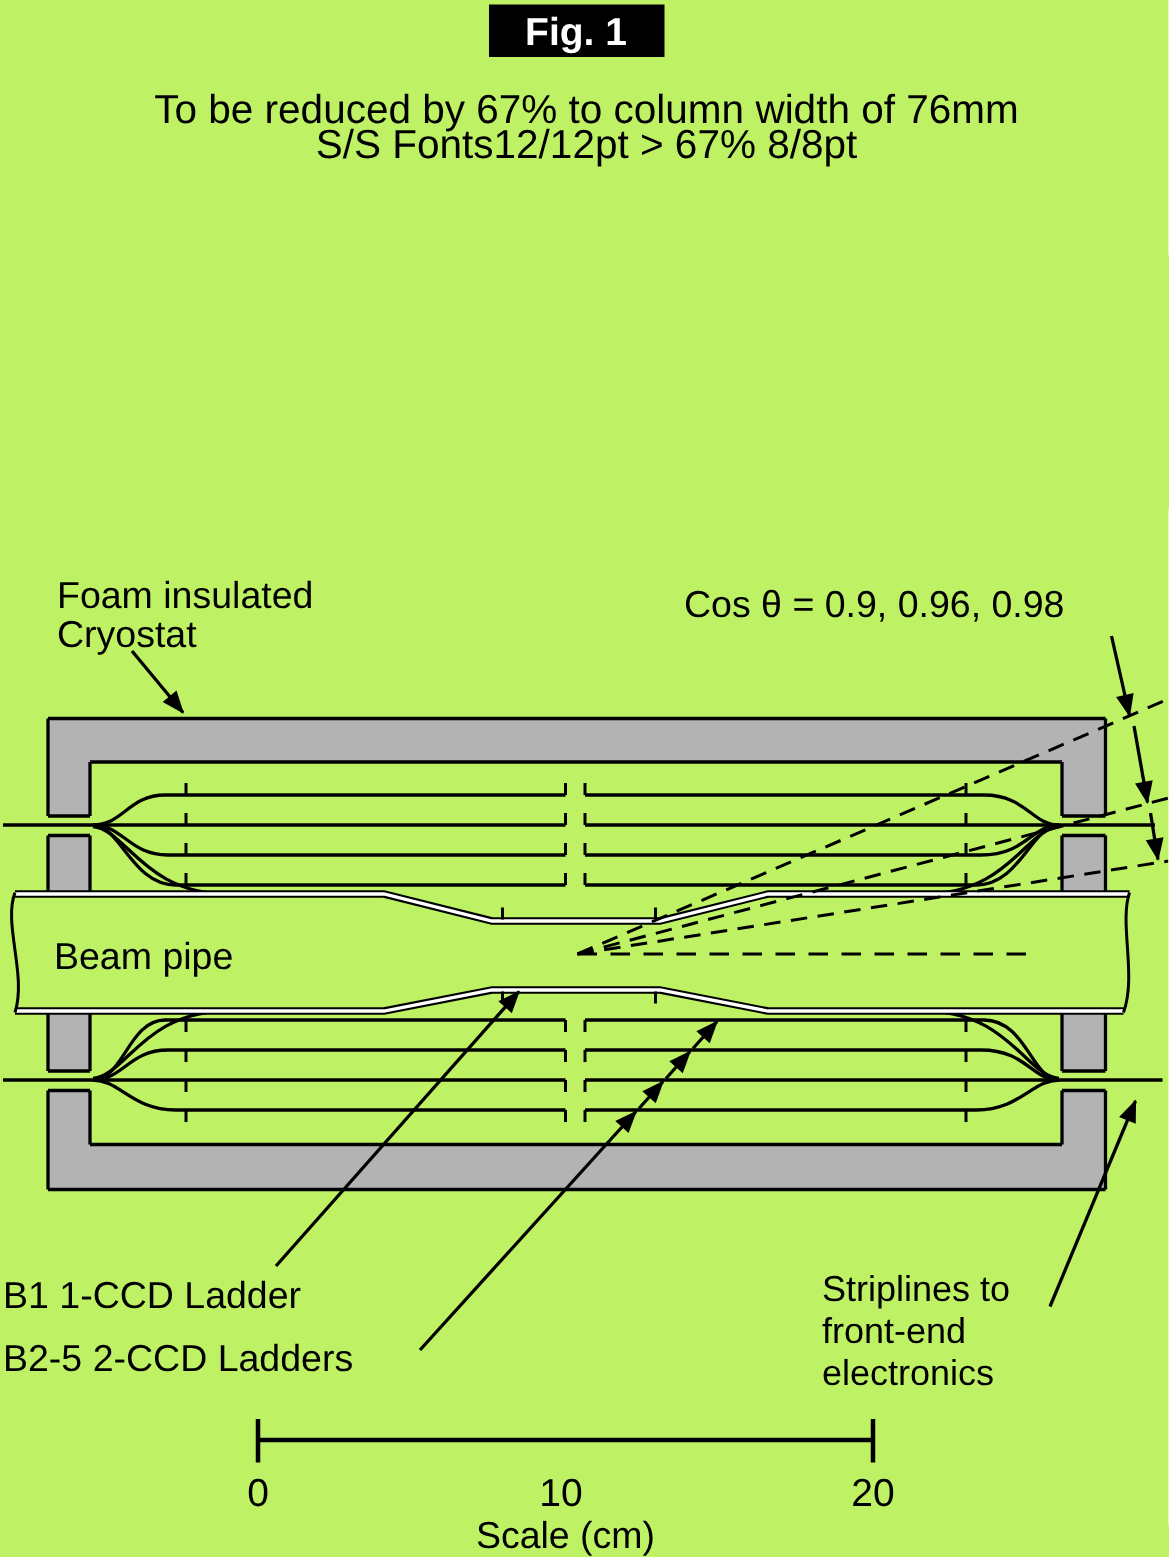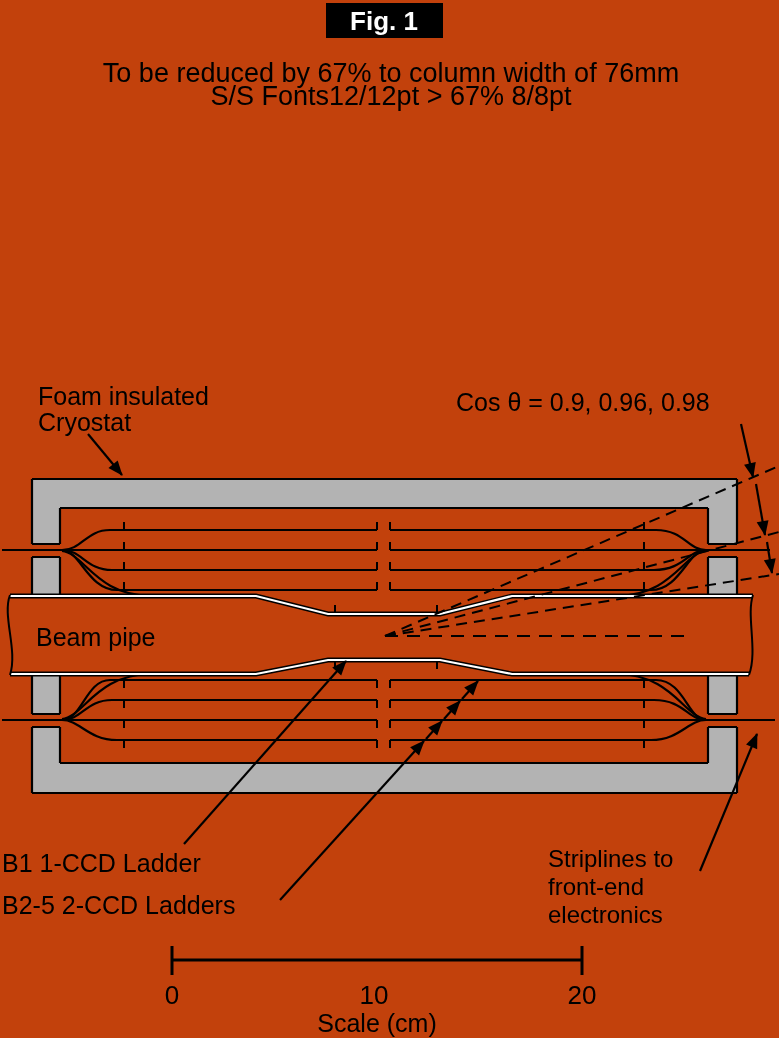--- a/index.html
+++ b/index.html
@@ -1,16 +1,16 @@
 <!DOCTYPE html>
 <html><head>
 <meta charset="utf-8">
 <style>
   html, body { margin: 0; padding: 0; background: #ffffff; }
-  .page { width: 779px; height: 1038px; position: relative; background: #c2410c; overflow: hidden; }
+  .page { width: 779px; height: 1038px; position: relative; background: #bef264; overflow: hidden; }
   svg { display: block; }
   text { font-family: "Liberation Sans", "DejaVu Sans", sans-serif; fill: #000000; }
   .t-note  { font-size: 27px; }
   .t-label { font-size: 25px; }
   .t-strip { font-size: 24px; }
   .t-scalenum { font-size: 26px; }
   .t-caption  { font-size: 25px; }
   .t-fig   { font-size: 26px; font-weight: bold; fill: #ffffff; }
   .ink     { stroke: #000000; fill: none; }
 </style>

